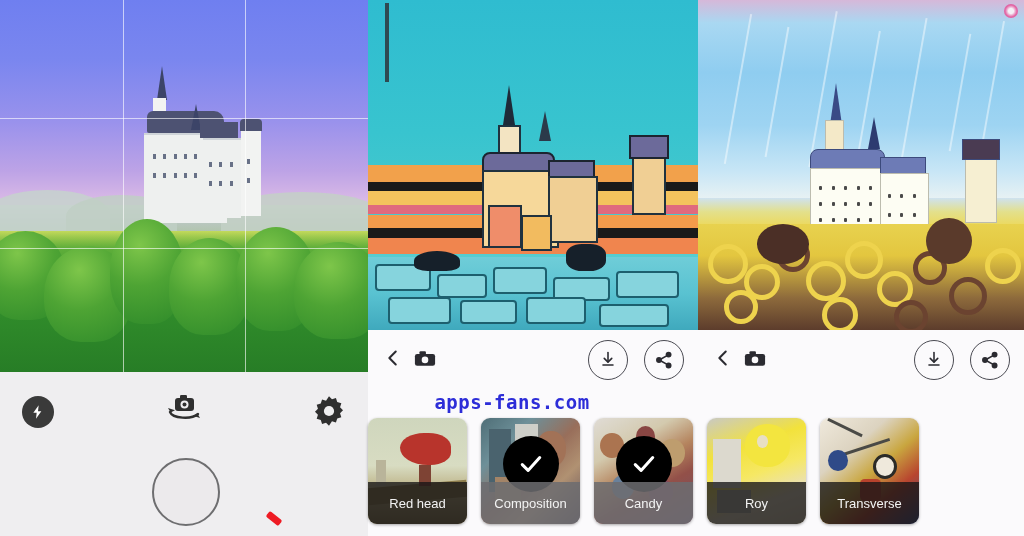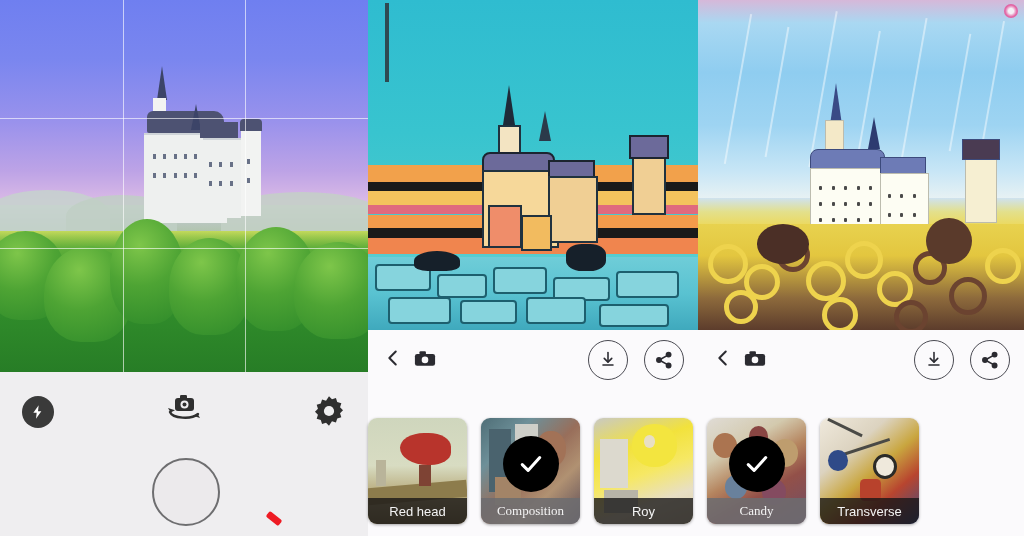--- a/index.html
+++ b/index.html
@@ -90,24 +90,24 @@
   .wm{position:absolute;left:0;top:391px;width:1024px;text-align:center;
       font-family:"DejaVu Sans Mono","Liberation Mono",monospace;font-weight:bold;
       font-size:19px;letter-spacing:.5px;color:#2d2dd8;z-index:40;}
 
   
   .strip{position:absolute;left:368px;top:418px;width:656px;height:118px;background:#fbfafc;z-index:30;}
   .thumbs{position:absolute;left:0;top:0;display:flex;gap:14px;padding-left:0;}
   .thumb{position:relative;width:99px;height:106px;border-radius:9px;overflow:hidden;
        box-shadow:0 1px 3px rgba(0,0,0,.35);flex:0 0 auto;}
   .thart{position:absolute;inset:0;}
-  .thname{position:absolute;left:0;bottom:0;width:100%;height:26px;background:rgba(22,20,22,.78);
+  .thname{position:absolute;left:0;bottom:0;width:100%;height:42px;background:rgba(22,20,22,.78);
        color:#f3f3f3;font-size:13px;display:flex;align-items:center;justify-content:center;white-space:nowrap;}
   .thumb.sel .thart{filter:saturate(.55) brightness(.92);}
-  .thumb.sel .thname{background:rgba(108,108,112,.86);font-family:Liberation Serif, serif;}
+  .thumb.sel .thname{background:rgba(108,108,112,.86);}
   .chk{position:absolute;left:50%;top:46px;transform:translate(-50%,-50%);
        width:56px;height:56px;border-radius:50%;background:#000;
        display:flex;align-items:center;justify-content:center;}
   .chk svg{width:28px;height:28px;}
 
   
   .art-redhead{background:linear-gradient(180deg,#cfd6bd 0%,#d8dcc2 45%,#b6a878 72%,#8b7a4c 100%);}
   .art-comp{background:linear-gradient(135deg,#3f7d8e 0%,#5fa2b4 25%,#c4714a 50%,#d89a5c 70%,#6d4d66 100%);}
   .art-light{background:linear-gradient(180deg,#e9e9e7 0%,#b9b9b7 35%,#4a4a48 70%,#2c2c2a 100%);}
   .art-roy{background:linear-gradient(160deg,#c9c9c4 0%,#f2e23c 30%,#f6e864 52%,#e8dfc4 75%,#d9cdb0 100%);}
@@ -411,51 +411,52 @@
             <div class="blob" style="left:56%;top:12%;width:30%;height:34%;background:#d4743f;border-radius:48%;"></div>
             <div class="bar" style="left:14%;top:56%;width:26%;height:26%;background:#c98b52;"></div>
           </div>
           <div class="chk">
             <svg viewBox="0 0 24 24" fill="none" stroke="#ffffff" stroke-width="2.6" stroke-linecap="round" stroke-linejoin="round">
               <path d="M4.5 12.5 9.5 17.5 19.5 6.5"></path>
             </svg>
           </div>
           <div class="thname">Composition</div>
         </div>
-        <div class="thumb">
-          <div class="thart art-roy">
-            <div class="blob" style="left:38%;top:6%;width:46%;height:40%;background:#f3e53f;border-radius:48%;"></div>
-            <div class="blob" style="left:50%;top:16%;width:12%;height:12%;background:#e8dfc4;border-radius:50%;"></div>
-            <div class="bar" style="left:6%;top:20%;width:28%;height:46%;background:#dcd9ce;"></div>
-            <div class="bar" style="left:10%;top:68%;width:34%;height:22%;background:#b7b4a8;"></div>
-          </div>
-          <div class="thname">Roy</div>
-        </div>
         <div class="thumb sel">
           <div class="thart art-candy">
             <div class="blob" style="left:6%;top:14%;width:24%;height:24%;background:#e3762f;border-radius:50%;"></div>
             <div class="blob" style="left:42%;top:8%;width:20%;height:20%;background:#c3403a;border-radius:50%;"></div>
             <div class="blob" style="left:66%;top:20%;width:26%;height:26%;background:#e8a84a;border-radius:50%;"></div>
             <div class="blob" style="left:18%;top:54%;width:22%;height:22%;background:#5f8fc4;border-radius:50%;"></div>
             <div class="blob" style="left:56%;top:58%;width:24%;height:24%;background:#b6456f;border-radius:50%;"></div>
           </div>
           <div class="chk">
             <svg viewBox="0 0 24 24" fill="none" stroke="#ffffff" stroke-width="2.6" stroke-linecap="round" stroke-linejoin="round">
               <path d="M4.5 12.5 9.5 17.5 19.5 6.5"></path>
             </svg>
           </div>
           <div class="thname">Candy</div>
         </div>
         <div class="thumb">
+          <div class="thart art-roy">
+            <div class="blob" style="left:38%;top:6%;width:46%;height:40%;background:#f3e53f;border-radius:48%;"></div>
+            <div class="blob" style="left:50%;top:16%;width:12%;height:12%;background:#e8dfc4;border-radius:50%;"></div>
+            <div class="bar" style="left:6%;top:20%;width:28%;height:46%;background:#dcd9ce;"></div>
+            <div class="bar" style="left:10%;top:68%;width:34%;height:22%;background:#b7b4a8;"></div>
+          </div>
+          <div class="thname">Roy</div>
+        </div>
+        <div class="thumb">
           <div class="thart art-trans">
             <div class="bar" style="left:6%;top:8%;width:38%;height:3%;background:#4a4a46;transform:rotate(26deg);"></div>
             <div class="bar" style="left:18%;top:26%;width:54%;height:3%;background:#4a4a46;transform:rotate(-18deg);"></div>
             <div class="blob" style="left:8%;top:30%;width:20%;height:20%;background:#2f4a88;border-radius:50%;"></div>
             <div class="blob" style="left:54%;top:34%;width:18%;height:18%;background:#efe9dc;border:3px solid #2b2b28;border-radius:50%;"></div>
             <div class="blob" style="left:40%;top:58%;width:22%;height:20%;background:#b8422c;border-radius:22%;"></div>
           </div>
           <div class="thname">Transverse</div>
         </div>
       </div>
   </div>
 
+  <div class="wm">apps-fans.com</div>
 
 </div>
 
 </body></html>

